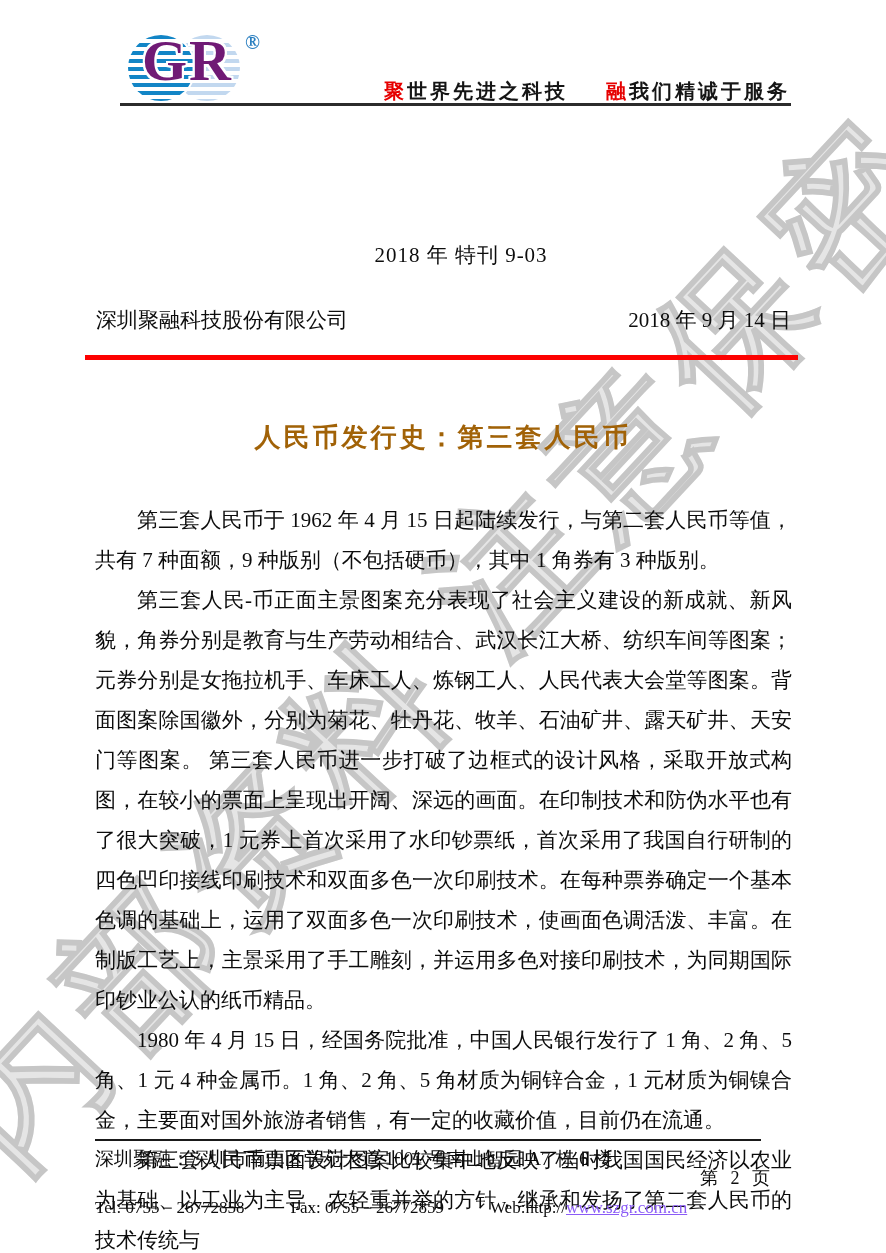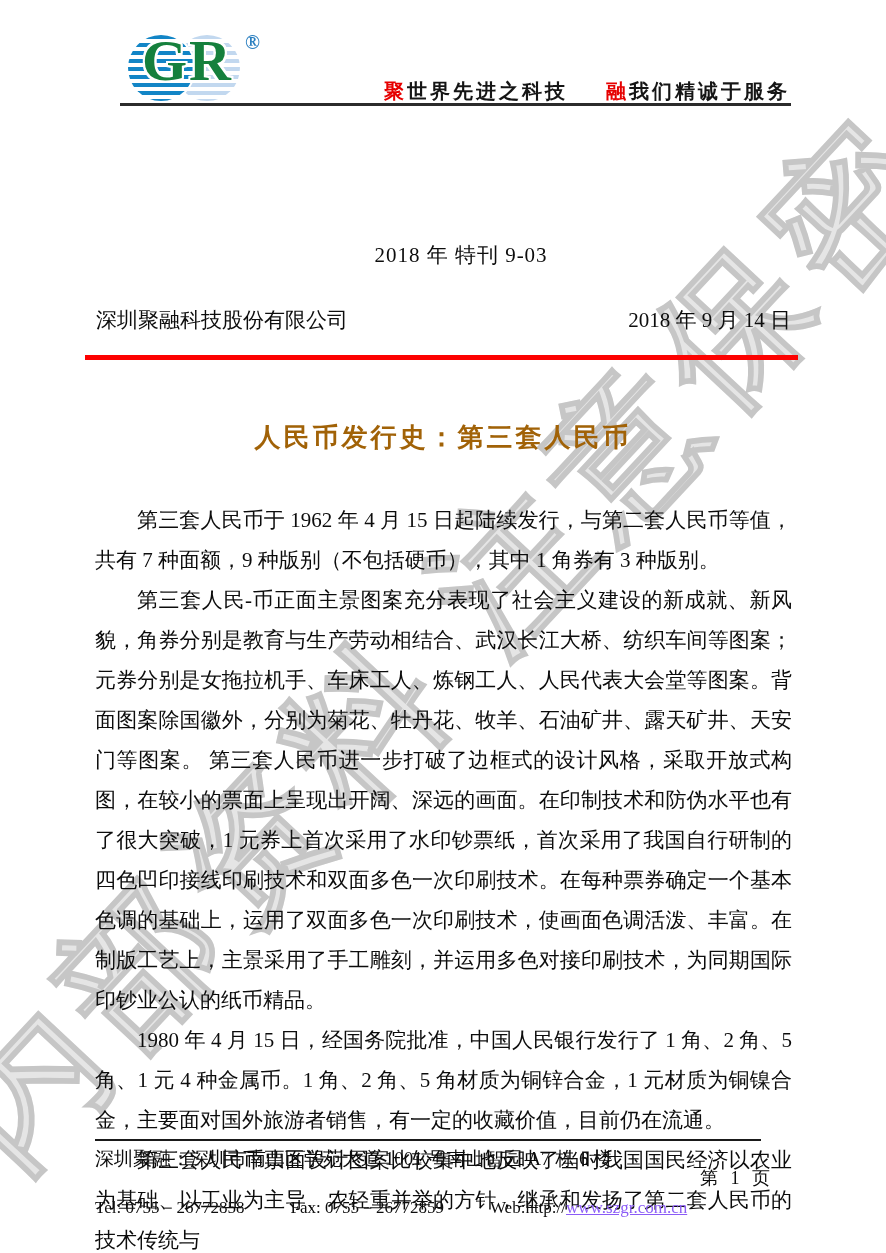--- a/index.html
+++ b/index.html
@@ -25,21 +25,21 @@
     left:46px;
     background:repeating-linear-gradient(to bottom,#c2d8ef 0 4px,#ffffff 4px 8px);
   }
   .logo .circle.left{
     left:0;
     background:repeating-linear-gradient(to bottom,#1285c6 0 4px,#ffffff 4px 8px);
     box-shadow:0 0 0 2px #ffffff;
   }
   .logo .letters{
     position:absolute;left:14px;top:-6px;width:100px;
-    font-size:58px;font-weight:bold;color:#15803d;letter-spacing:2px;
+    font-size:58px;font-weight:bold;color:#701a75;letter-spacing:2px;
     text-shadow:-2px 0 0 #fff,2px 0 0 #fff,0 -2px 0 #fff,0 2px 0 #fff,
                 -2px -2px 0 #fff,2px 2px 0 #fff,-2px 2px 0 #fff,2px -2px 0 #fff;
   }
   .logo .reg{
     position:absolute;left:117px;top:-2px;font-size:20px;font-weight:bold;color:#2a7fc0;
     text-shadow:none;
   }
   .tagline{
     position:absolute;right:96px;top:78px;z-index:3;
     font-size:20px;font-weight:bold;letter-spacing:3px;
@@ -139,15 +139,15 @@
 
   <div class="footer">
     <div class="addr">深圳聚融：深圳市南山区学苑大道 1001 号南山智园 A7 栋 6 楼</div>
     <div class="contact">
       <span class="item">Tel:  0755－26772858</span>
       <span class="item">Fax:  0755－26772859</span>
       <span class="item"><span>Web:http://</span><span class="web-link">www.szgr.com.cn</span></span>
     </div>
   </div>
 
-  <div class="page-num">第 1 页</div>
+  <div class="page-num">第 2 页</div>
 
 </div>
 
 </body></html>

